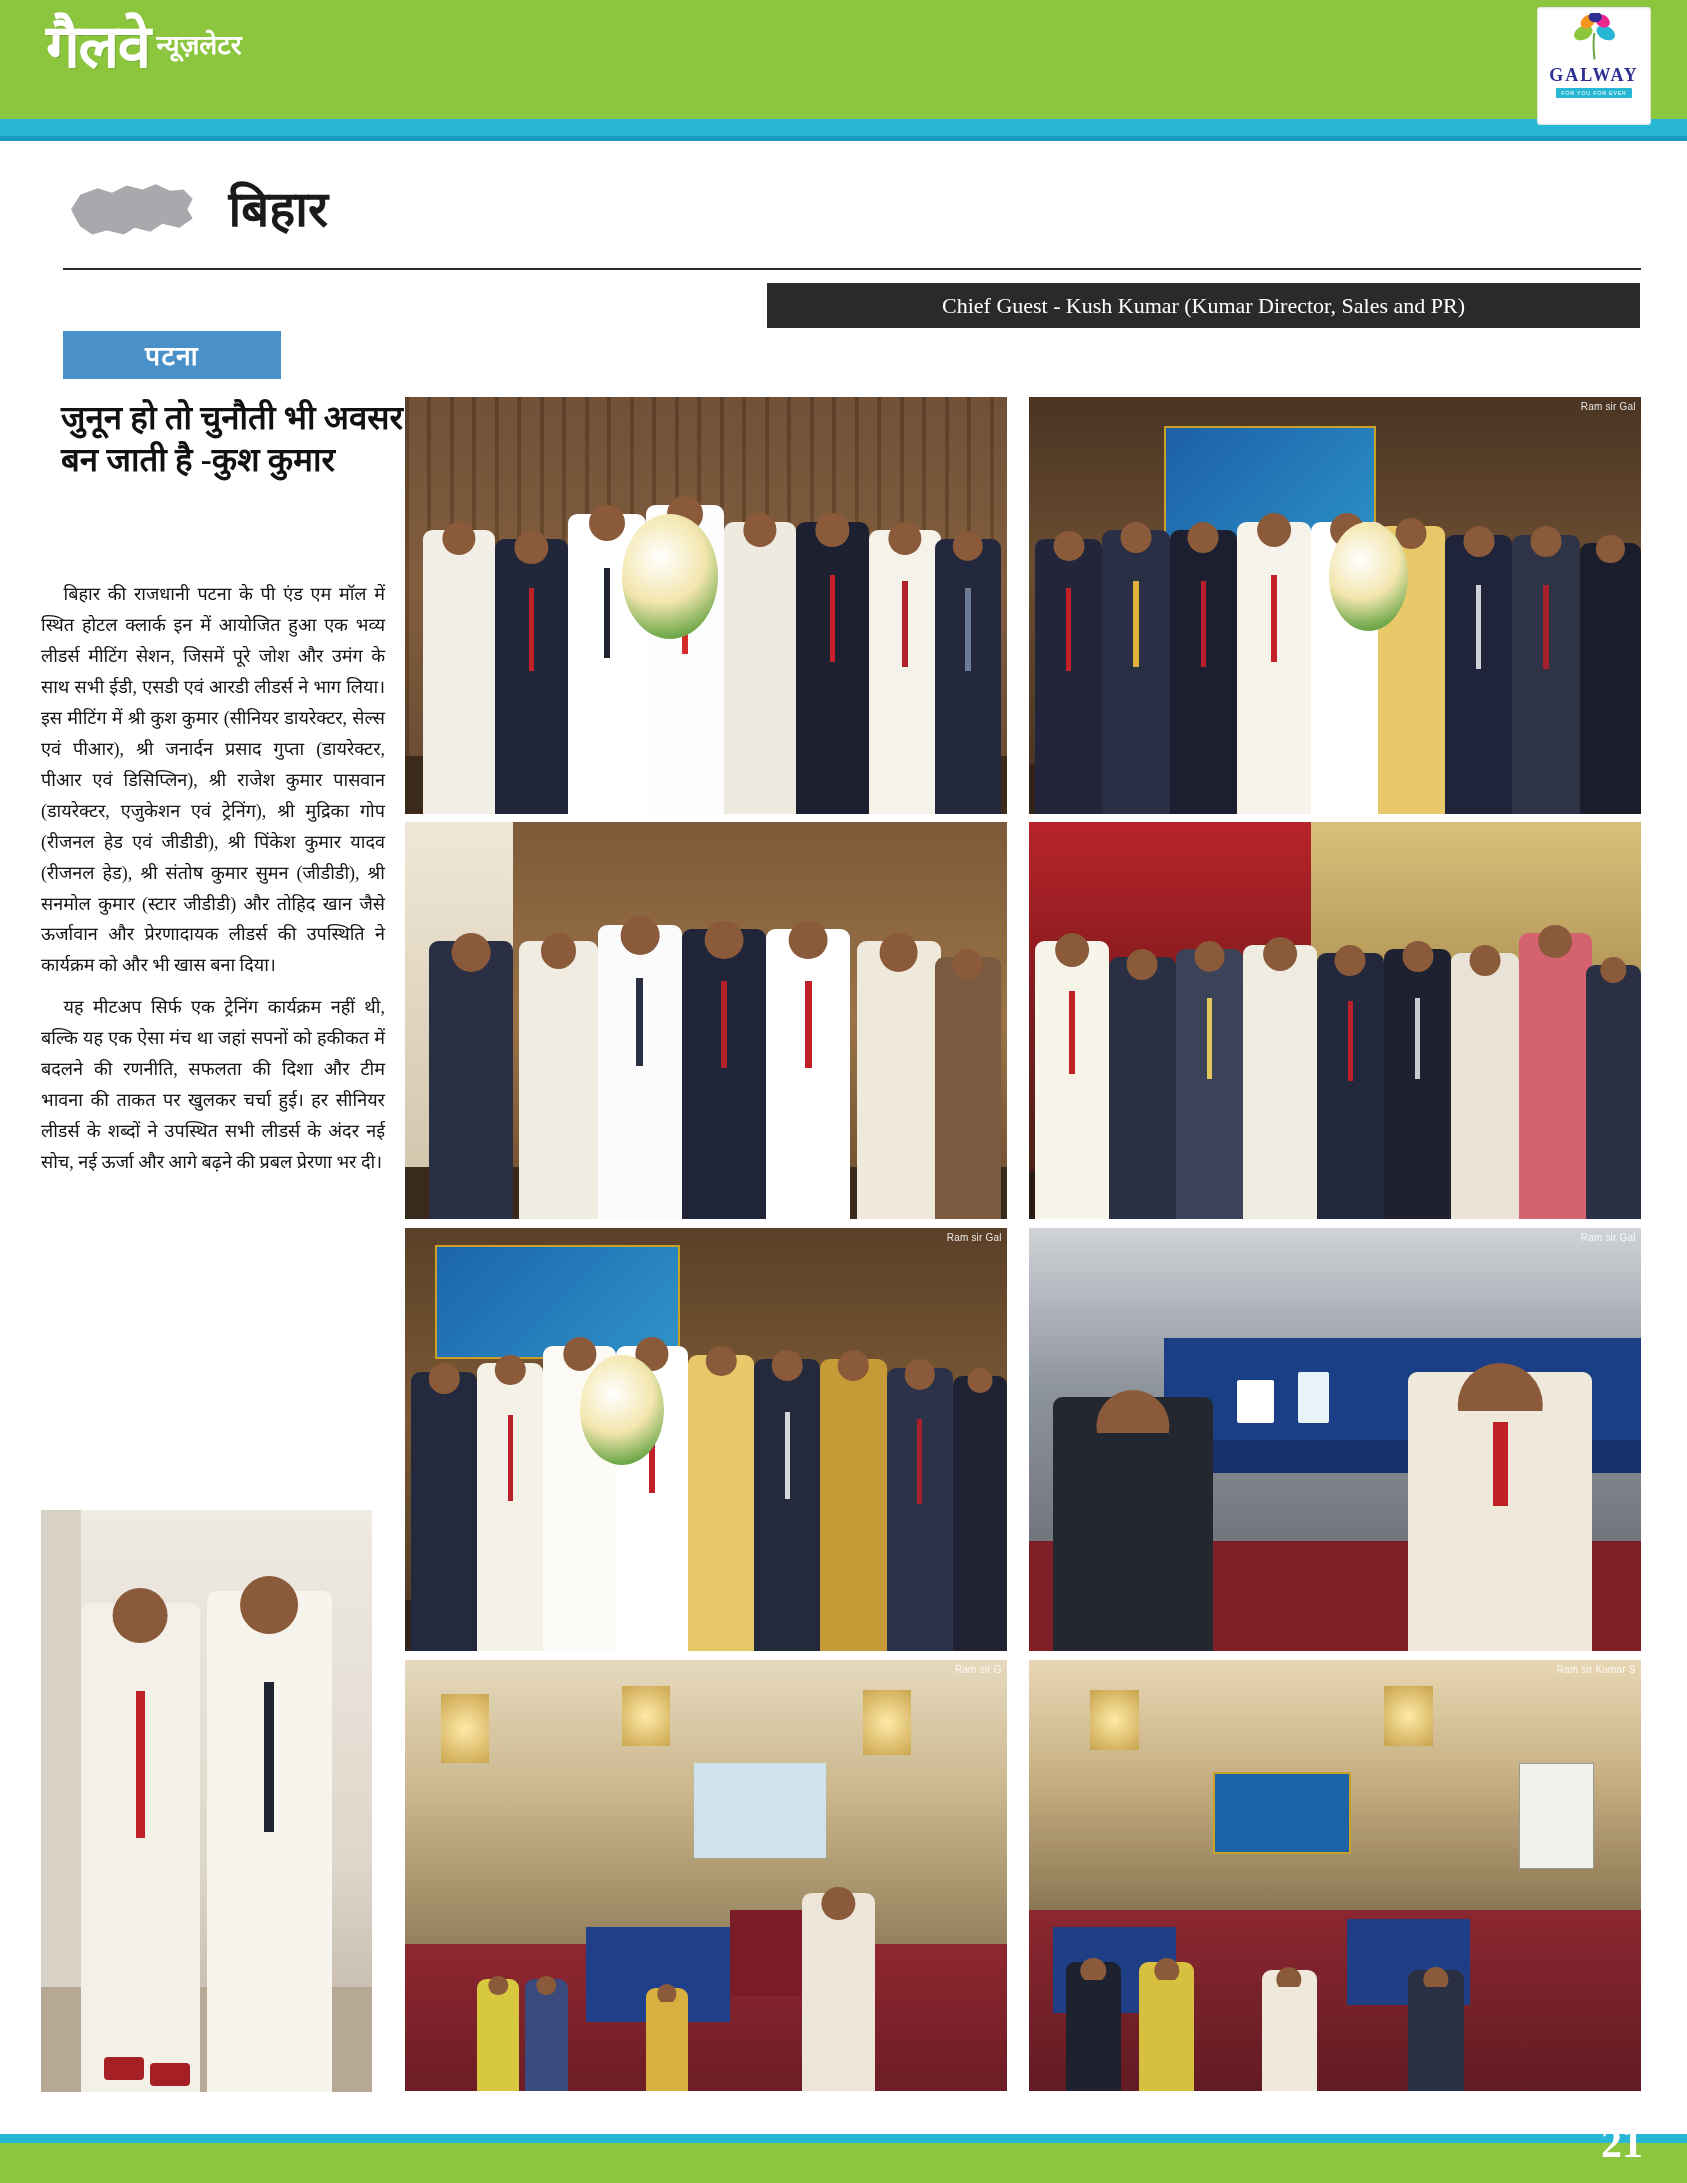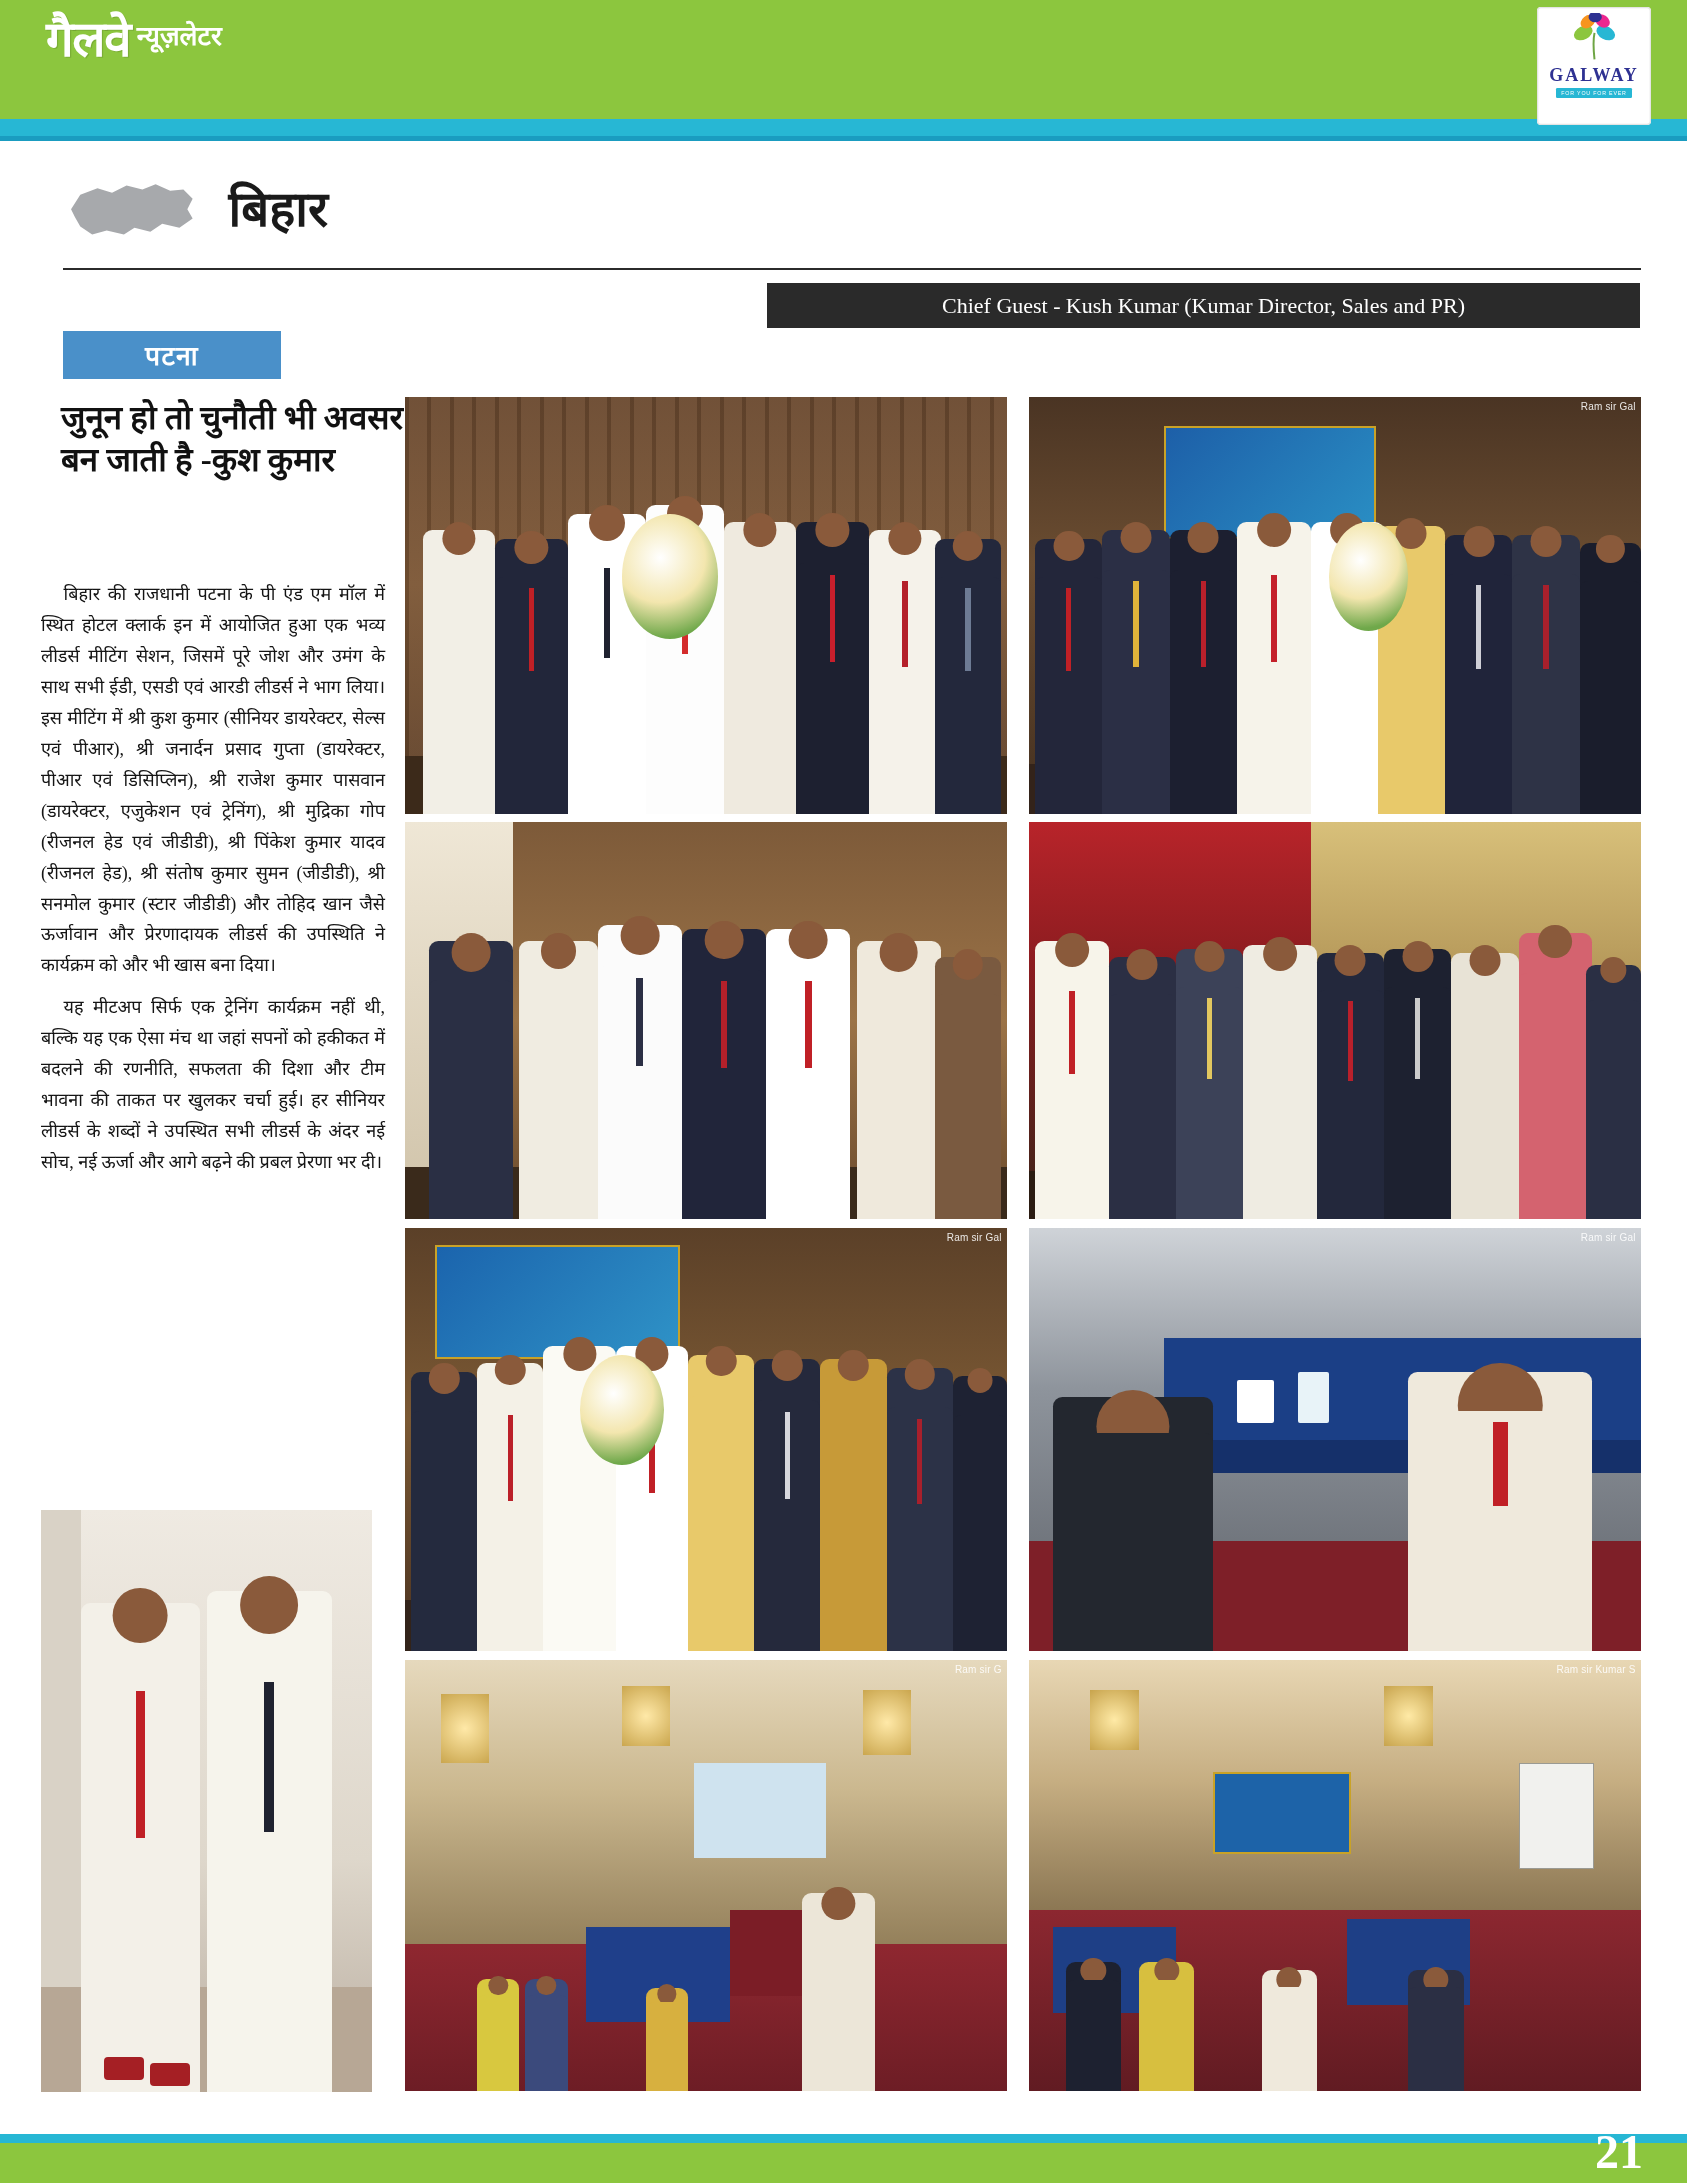--- a/index.html
+++ b/index.html
@@ -34,22 +34,22 @@
     width: 1687px; height: 5.3px;
     background: #1a9cc0;
   }
   .masthead {
     position: absolute;
     left: 46px; top: 17px;
     display: flex;
     align-items: flex-end;
   }
   .masthead-main {
-    font-family: Liberation Mono, monospace;
-    font-size: 49px;
+    font-family: Liberation Serif, serif;
+    font-size: 60px;
     font-weight: bold;
     color: #ffffff;
     line-height: 1;
     letter-spacing: -1.3px;
     text-shadow: 1.3px 1.3px 0 rgba(0,0,0,0.12);
   }
   .masthead-sub {
     font-family: "Liberation Serif", serif;
     font-size: 26.5px;
     font-weight: bold;
@@ -214,23 +214,23 @@
     background: #27b7d4;
   }
   .footer-green {
     position: absolute;
     left: 0; bottom: 0;
     width: 1687px; height: 40px;
     background: #8cc63e;
   }
   .page-num {
     position: absolute;
-    right: 44px; bottom: 4px;
-    font-family: "Liberation Serif", serif;
-    font-size: 48px;
+    right: 44px; bottom: 16px;
+    font-family: "Liberation Serif", serif;
+    font-size: 42px;
     font-weight: bold;
     color: #ffffff;
   }
 </style>
 </head>
 <body>
 
 <div class="header-band"></div>
 <div class="header-blue-strip"></div>
 <div class="header-blue-strip2"></div>

